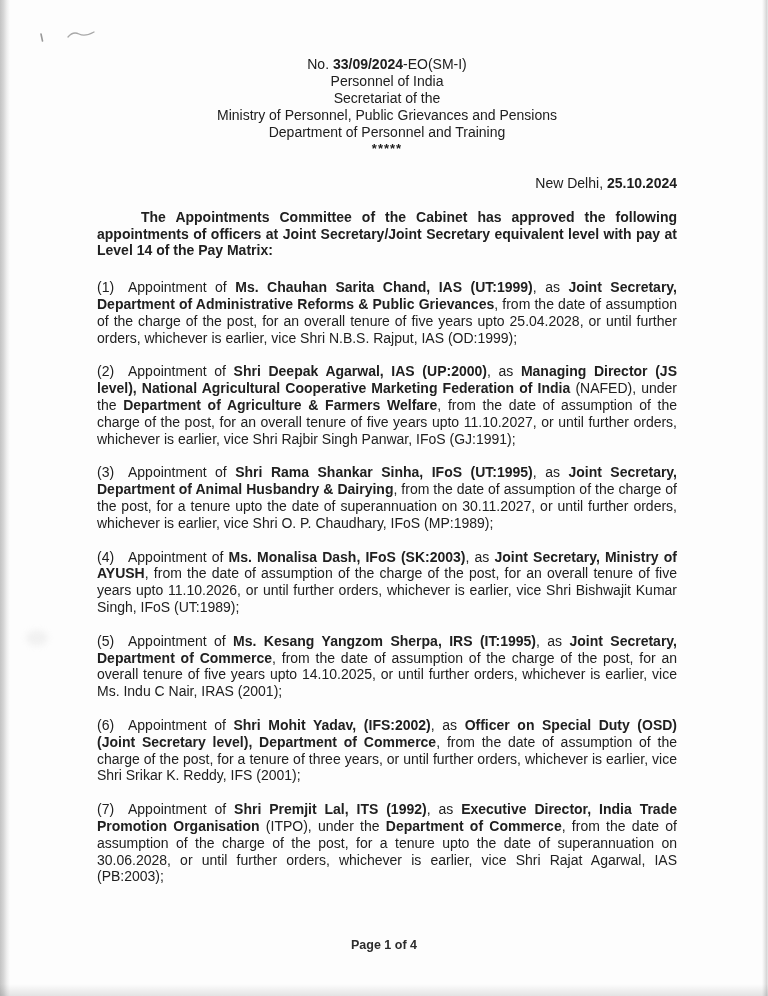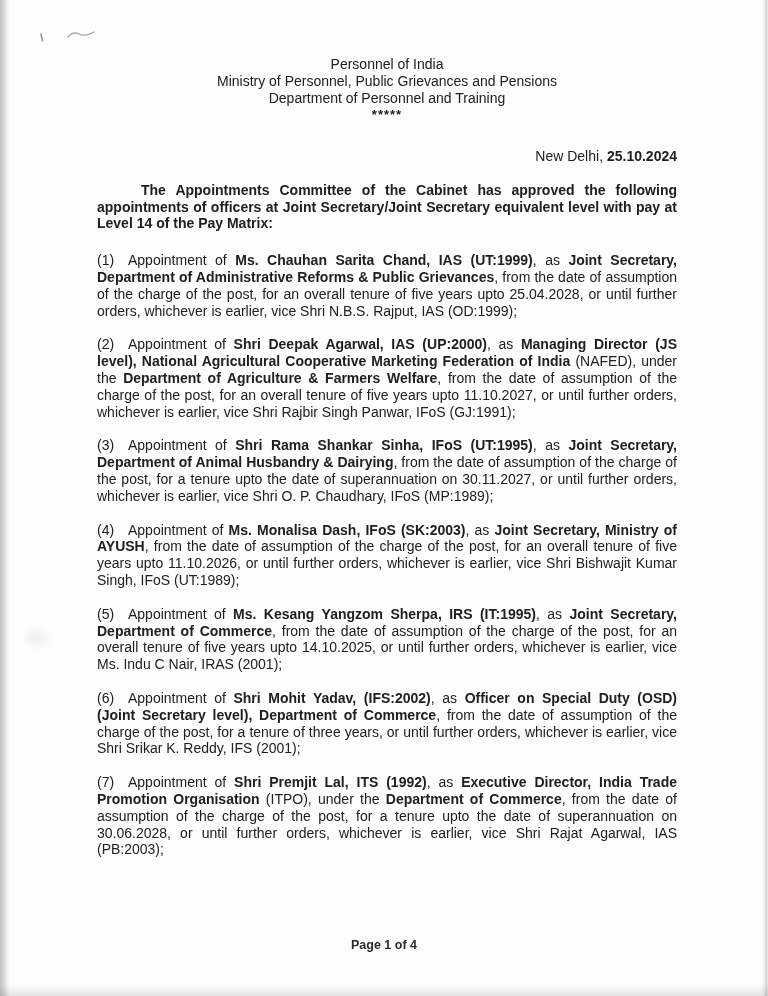--- a/index.html
+++ b/index.html
@@ -30,21 +30,21 @@
   }
   .marks { position:absolute; left:30px; top:24px; }
   .content {
     position:absolute; left:97px; top:56px; width:580px;
     font-size:14px; line-height:16.8px; color:#202020;
     filter:blur(.3px);
   }
   .doc-header { text-align:center; line-height:17px; }
   .doc-header .line { white-space:nowrap; }
   .stars { font-weight:bold; font-size:13px; line-height:12px; letter-spacing:1px; margin-top:2px; }
-  .dateline { text-align:right; margin-top:27px; }
+  .dateline { text-align:right; margin-top:20px; }
   .intro { text-align:justify; text-indent:44px; margin-top:17px; margin-bottom:20px;font-weight:bold; }
   .appt { text-align:justify; margin-bottom:17px; }
   .num { display:inline-block; width:31px; }
   .b { font-weight:bold; }
   .i { }
   .footer {
     position:absolute; left:0; top:938px; width:768px;
     text-align:center; font-size:12.5px; font-weight:bold; color:#2c2c2c;
     filter:blur(.25px);
   }
@@ -59,21 +59,23 @@
   <div class="smudge"></div>
 
   <svg class="marks" width="80" height="26" viewBox="0 0 80 26">
     <path d="M11 10 l1.5 7" stroke="#999999" stroke-width="1.6" fill="none" stroke-linecap="round"></path>
     <path d="M38 13 q5 -6 11 -3 t15 -2" stroke="#a8a8a8" stroke-width="1.3" fill="none" stroke-linecap="round"></path>
   </svg>
 
   <div class="content">
 
     <div class="doc-header">
+      <div class="line"><span>No. </span><span class="b">33/09/2024</span><span>-EO(SM-I)</span></div>
       <div class="line">Personnel of India</div>
+      <div class="line">Secretariat of the</div>
       <div class="line">Ministry of Personnel, Public Grievances and Pensions</div>
       <div class="line">Department of Personnel and Training</div>
       <div class="stars">*****</div>
     </div>
 
     <div class="dateline"><span>New Delhi, </span><span class="b">25.10.2024</span></div>
 
     <p class="intro">The Appointments Committee of the Cabinet has approved the following appointments of officers at Joint Secretary/Joint Secretary equivalent level with pay at Level 14 of the Pay Matrix:</p>
 
     <section>

